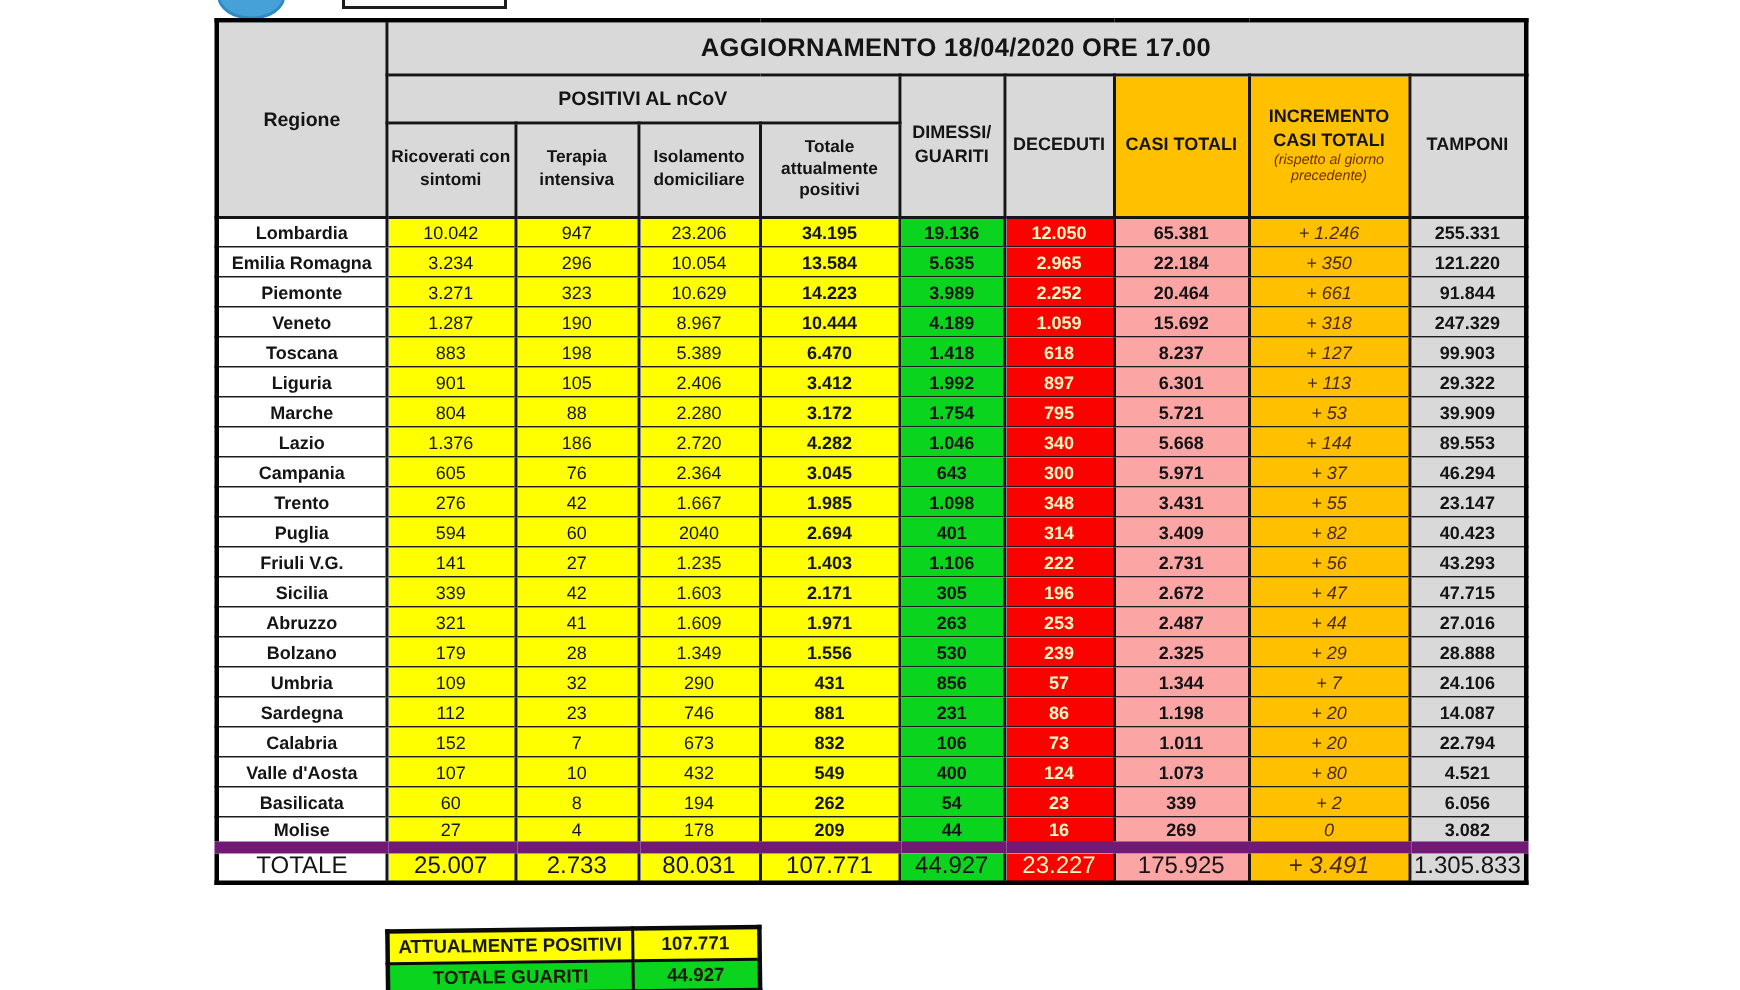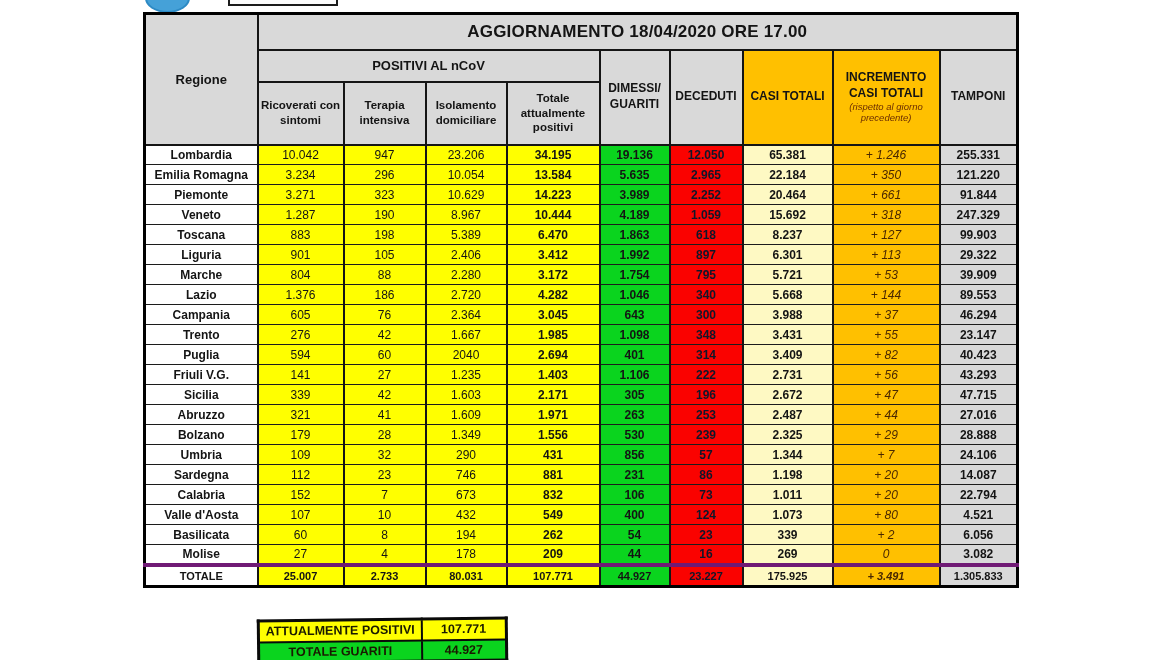--- a/index.html
+++ b/index.html
@@ -28,26 +28,26 @@
   th.big-cell  { font-size: 12px; line-height: 1.3; white-space: normal; }
   th.orange-cell { background: #ffc000; }
   th .hdr-sub { display: block; font-size: 9.5px; font-style: italic; font-weight: 400;
     color: #6b2d00; line-height: 1.15; margin-top: 1px; }
 
   
   td.c0 { background: #ffffff; font-weight: 700; }
   td.c1, td.c2, td.c3 { background: #ffff00; font-weight: 400; }
   td.c4 { background: #ffff00; font-weight: 700; }
   td.c5 { background: #0ad41e; font-weight: 700; margin-left: 24px; }
-  td.c6 { background: #fa0200; font-weight: 700; color: #0f172a; }
-  td.c7 { background: #fef9c3; font-weight: 700; }
+  td.c6 { background: #fa0200; font-weight: 700; color: #fef9c3; }
+  td.c7 { background: #fca5a5; font-weight: 700; }
   td.c8 { background: #ffc000; font-weight: 400; font-style: italic; color: #4a2800; margin-left: 44px; }
   td.c9 { background: #d9d9d9; font-weight: 700; }
-  tr.total-tr td { border-top: 4px solid #701a75; font-weight: 700; height: 22px;
-    font-size: 11px; }
+  tr.total-tr td { border-top: 8px solid #701a75; font-weight: 400; height: 22px;
+    font-size: 16px; }
 
   
   .legend { position: absolute; left: 257px; top: 618px; border-collapse: collapse;
     border: 3px solid #0a0a0a; transform: rotate(-0.7deg); }
   .legend td { border: 2px solid #0a0a0a; text-align: center; font-weight: 700;
     font-size: 12.5px; color: #1a1a00; height: 21px; }
   .legend .lg-label { width: 163px; }
   .legend .lg-value { width: 85px; }
   .legend tr.lg-yellow td { background: #ffff00; }
   .legend tr.lg-green td { background: #0ad41e; }
@@ -144,21 +144,21 @@
           <td class="c7">15.692</td>
           <td class="c8">+ 318</td>
           <td class="c9">247.329</td>
         </tr>
         <tr>
           <td class="c0">Toscana</td>
           <td class="c1">883</td>
           <td class="c2">198</td>
           <td class="c3">5.389</td>
           <td class="c4">6.470</td>
-          <td class="c5">1.863</td>
+          <td class="c5">1.418</td>
           <td class="c6">618</td>
           <td class="c7">8.237</td>
           <td class="c8">+ 127</td>
           <td class="c9">99.903</td>
         </tr>
         <tr>
           <td class="c0">Liguria</td>
           <td class="c1">901</td>
           <td class="c2">105</td>
           <td class="c3">2.406</td>
@@ -194,21 +194,21 @@
           <td class="c9">89.553</td>
         </tr>
         <tr>
           <td class="c0">Campania</td>
           <td class="c1">605</td>
           <td class="c2">76</td>
           <td class="c3">2.364</td>
           <td class="c4">3.045</td>
           <td class="c5">643</td>
           <td class="c6">300</td>
-          <td class="c7">3.988</td>
+          <td class="c7">5.971</td>
           <td class="c8">+ 37</td>
           <td class="c9">46.294</td>
         </tr>
         <tr>
           <td class="c0">Trento</td>
           <td class="c1">276</td>
           <td class="c2">42</td>
           <td class="c3">1.667</td>
           <td class="c4">1.985</td>
           <td class="c5">1.098</td>

